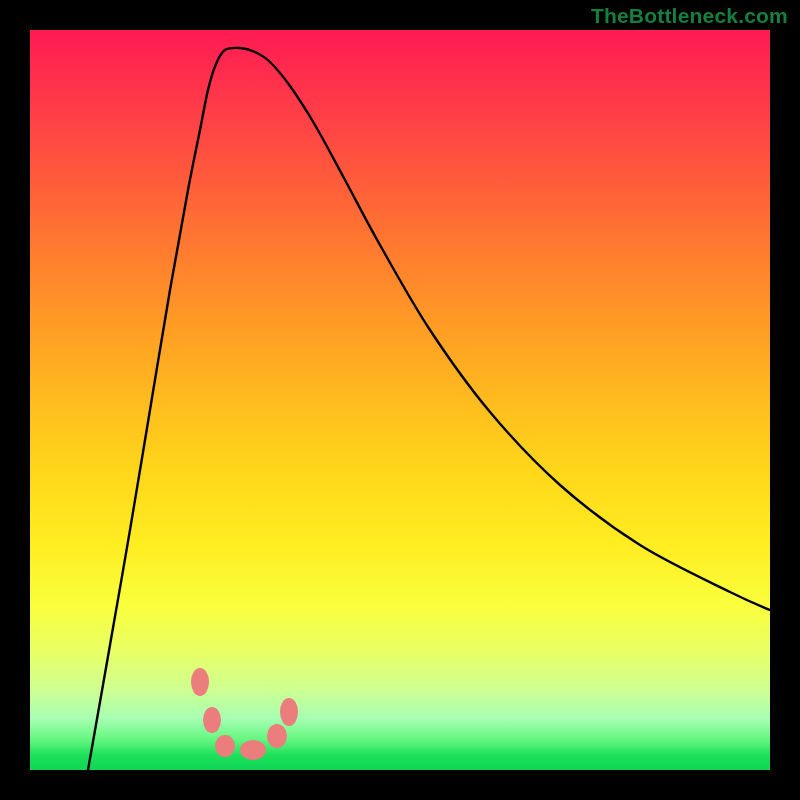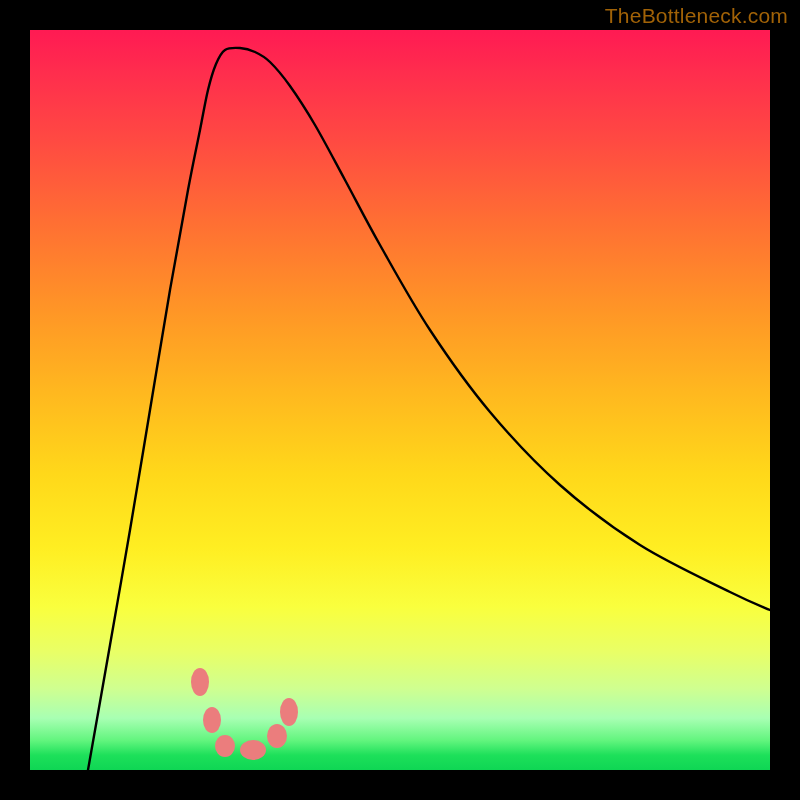--- a/index.html
+++ b/index.html
@@ -32,23 +32,23 @@
       #a8ffb3 93%,
       #62f57e 96%,
       #1de05a 98%,
       #0fd654 100%
     );
   }
   .watermark {
     position: absolute;
     top: 4px;
     right: 12px;
-    color: #a16207;
+    color: #15803d;
     font-size: 21px;
-    font-weight: 400;
+    font-weight: 700;
     letter-spacing: 0.2px;
     z-index: 5;
     user-select: none;
   }
   svg.curve {
     position: absolute;
     left: 0;
     top: 0;
     width: 740px;
     height: 740px;

